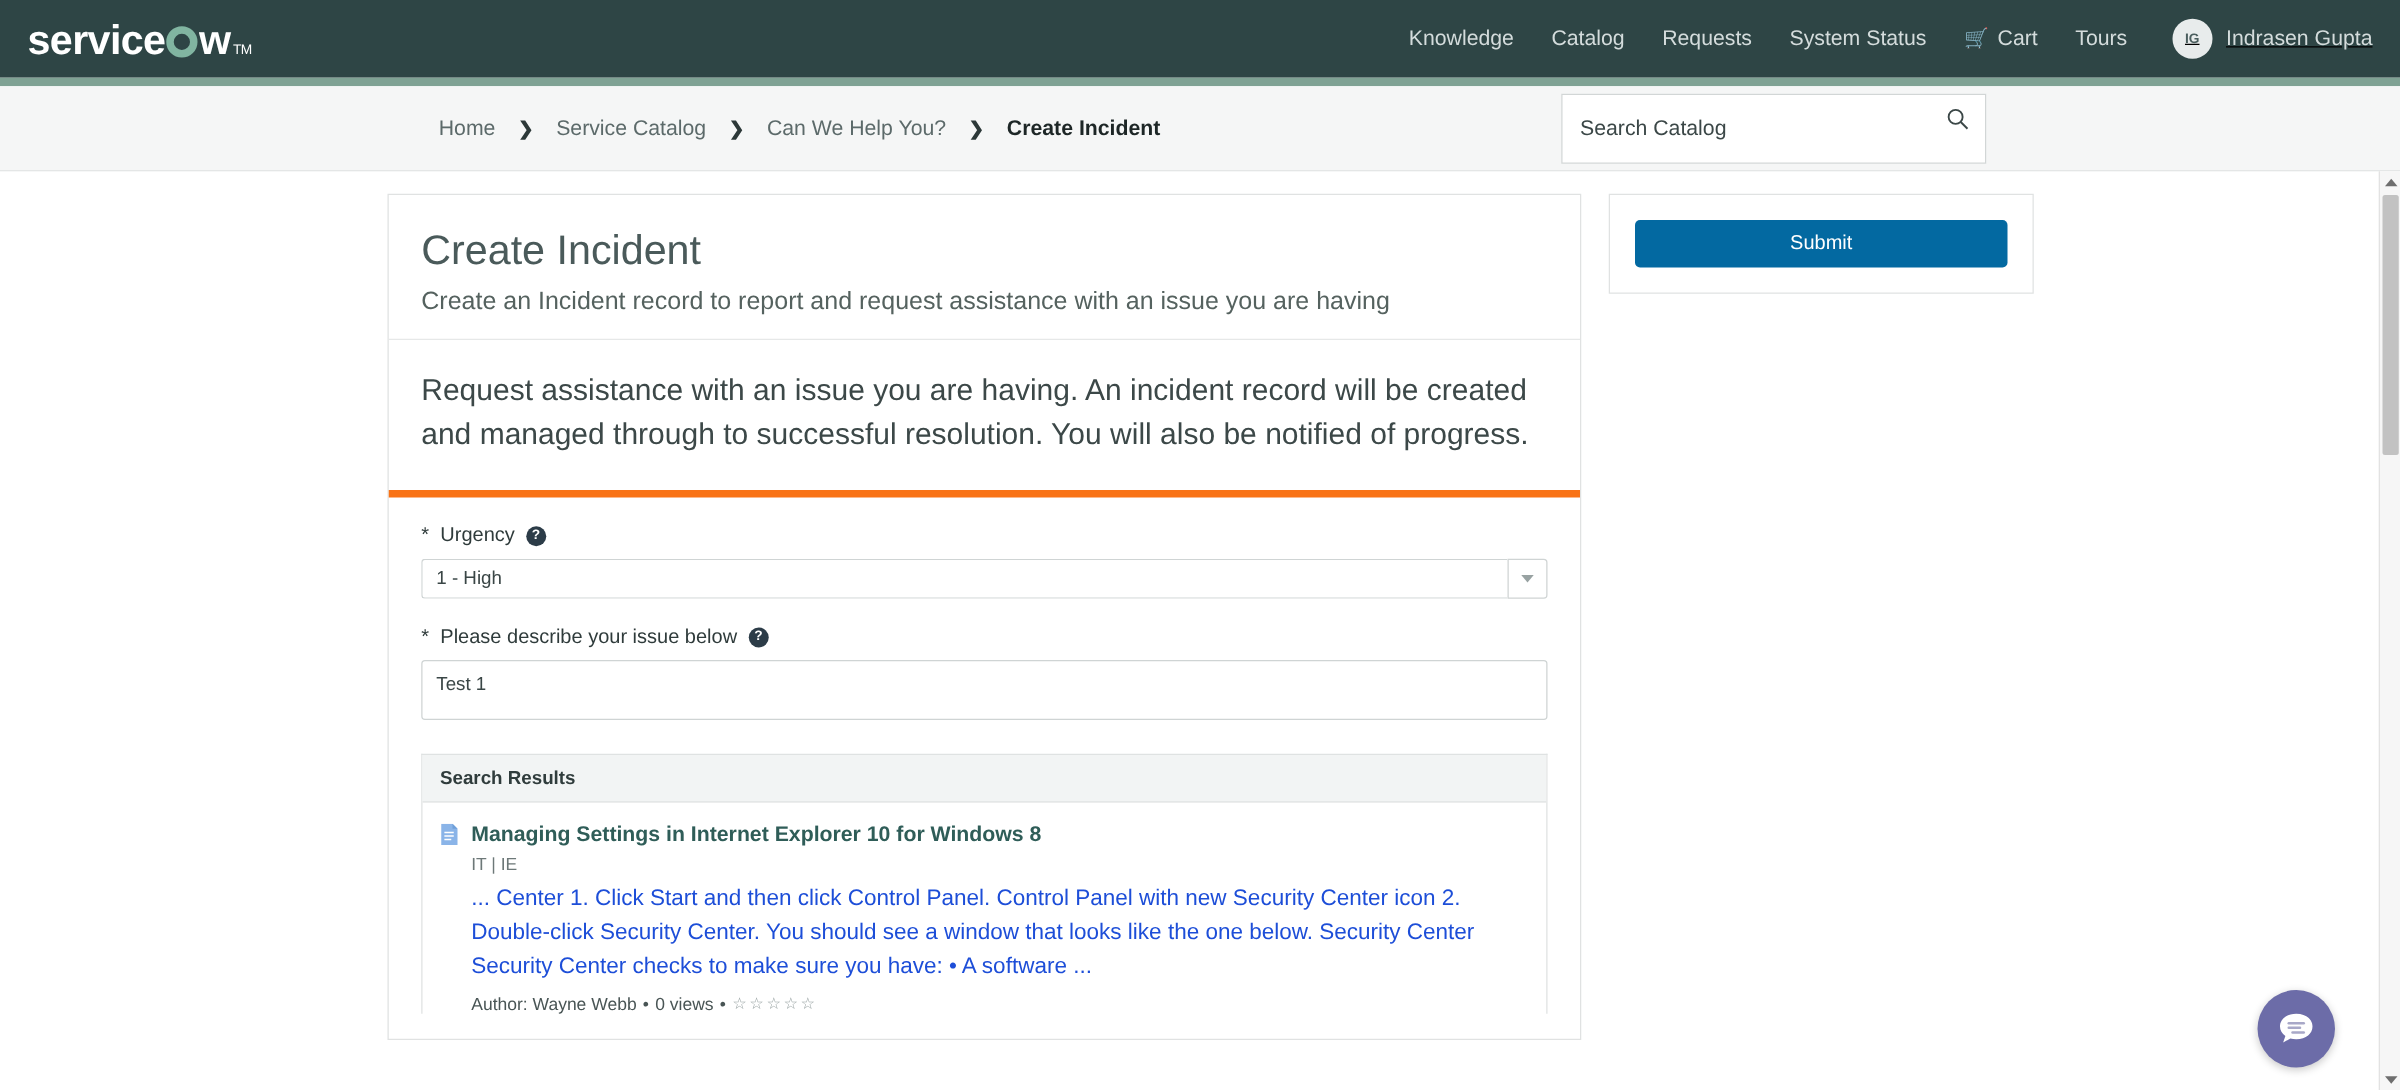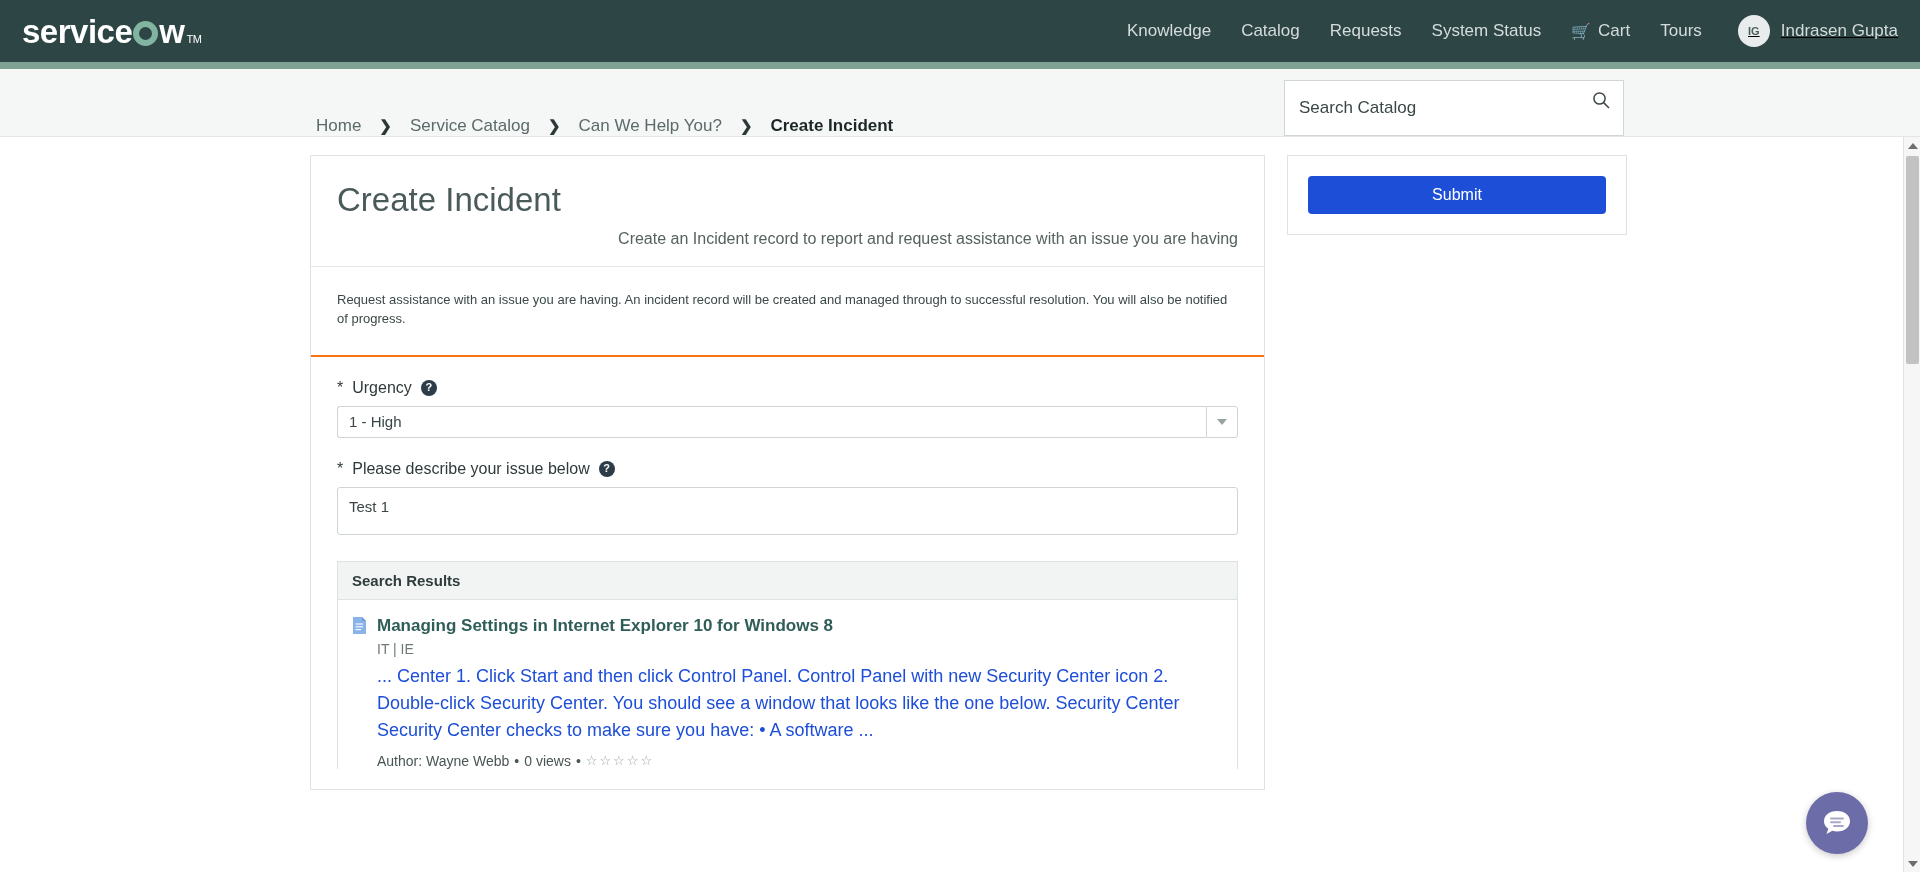--- a/index.html
+++ b/index.html
@@ -65,22 +65,22 @@
   }
   .user-name { color: #d4dcdc; font-size: 17px; white-space: nowrap; }
 
   .accent-stripe { height: 7px; background: #7fa294; }
 
   
   .crumb-bar {
     height: 68px;
     background: #f5f6f6;
     display: flex;
-    align-items: flex-end;
-    padding: 0 28px;
+    align-items: center;
+    padding: 0 63px;
     border-bottom: 1px solid #e4e6e6;
   }
   .crumbs { display: flex; align-items: center; gap: 18px; margin-left: 288px; }
   .crumb {
     font-size: 17px; color: #5c6a6a; cursor: pointer; white-space: nowrap;
   }
   .crumb.active { color: #1d2626; font-weight: bold; cursor: default; }
   .crumb-sep { color: #2c3838; font-size: 15px; font-weight: bold; }
 
   .search-wrap {
@@ -118,26 +118,26 @@
   .card {
     background: #ffffff;
     border: 1px solid #e0e2e2;
   }
 
   .form-head { padding: 26px 26px 18px 26px; border-bottom: 1px solid #e6e8e8; }
   .form-title {
     font-size: 33px; font-weight: normal; color: #4a5a5a;
     margin: 0 0 12px 0; line-height: 1.1;
   }
-  .form-sub { font-size: 16px; color: #55625f; margin: 0; text-align: right; }
+  .form-sub { font-size: 20px; color: #55625f; margin: 0; }
 
   .form-desc {
     padding: 24px 26px 26px 26px;
-    font-size: 13px; color: #3c4848; line-height: 1.45;
-    border-bottom: 2px solid #f97316;
+    font-size: 24px; color: #3c4848; line-height: 1.45;
+    border-bottom: 6px solid #f97316;
   }
 
   .field-zone { padding: 22px 26px 0 26px; }
   .field { margin-bottom: 22px; }
   .field-label {
     font-size: 16px; color: #2f3b3b; margin-bottom: 9px;
     display: flex; align-items: center; gap: 9px;
   }
   .req-star { color: #2f3b3b; }
   .help-icon {
@@ -200,21 +200,21 @@
   .result-meta {
     font-size: 14px; color: #495555; margin: 9px 0 0 25px;
     display: flex; align-items: center; gap: 5px;
   }
   .stars { display: inline-flex; gap: 2px; color: #9aa4a4; font-size: 13px; }
 
   
   .submit-card { padding: 20px; }
   .submit-btn {
     width: 100%; height: 38px;
-    background: #1d4ed8; color: #ffffff;
+    background: #0369a1; color: #ffffff;
     border: none; border-radius: 4px;
     font-size: 16px; cursor: pointer;
     font-family: "Liberation Sans", sans-serif;
   }
 
   
   .chat-fab {
     position: absolute; right: 52px; bottom: 18px;
     width: 62px; height: 62px; border-radius: 50%;
     background: #6c6ca8;

